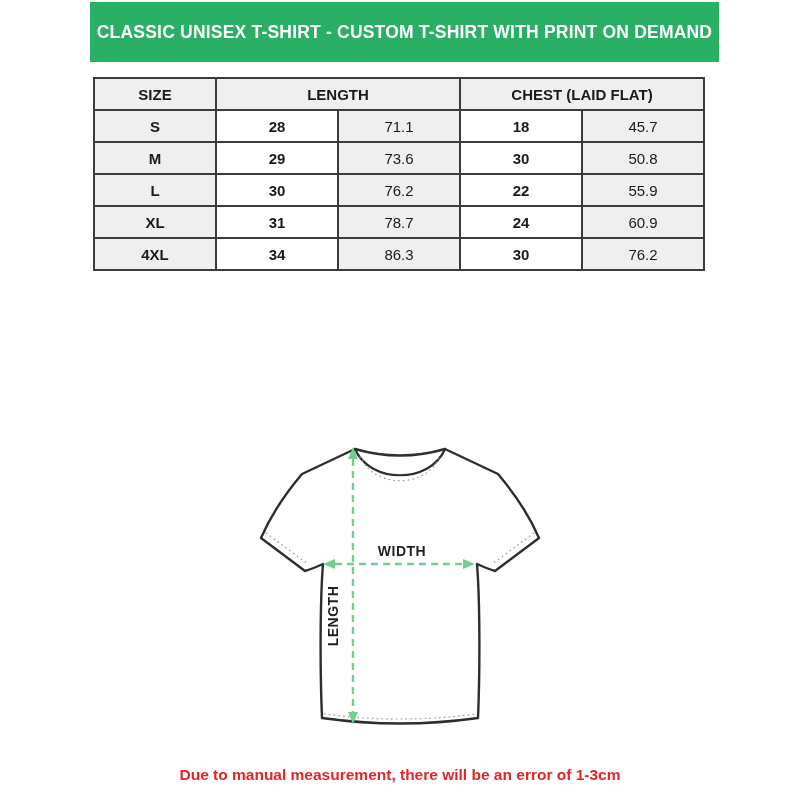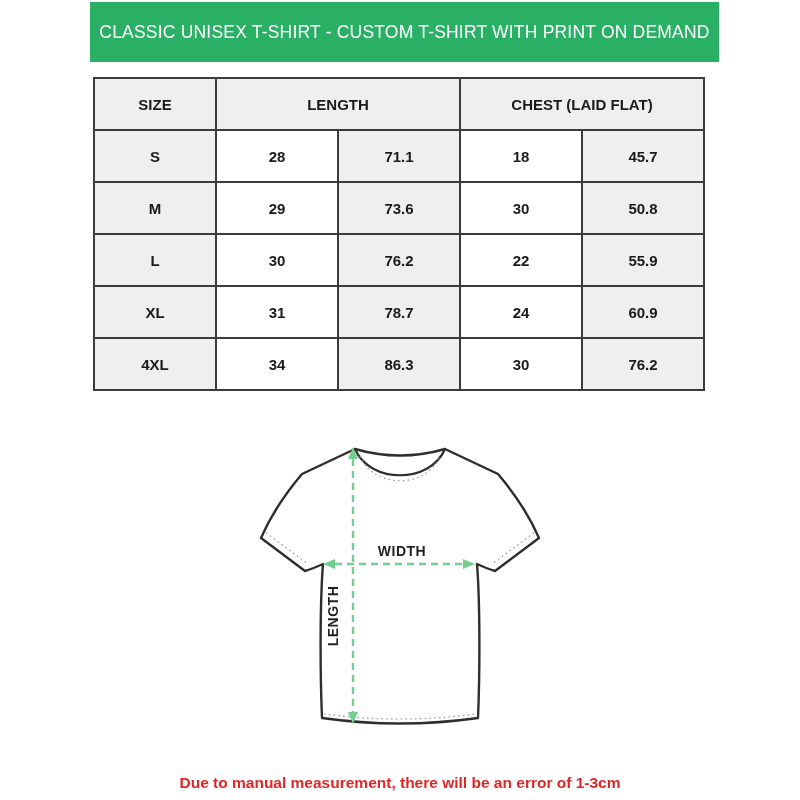--- a/index.html
+++ b/index.html
@@ -8,69 +8,68 @@
     width: 800px; height: 800px;
     position: relative;
     font-family: "Liberation Sans", sans-serif;
     overflow: hidden;
   }
   .banner {
     position: absolute;
     left: 90px; top: 2px;
     width: 629px; height: 60px;
     display: flex; align-items: center; justify-content: center;
-    font-size: 17.5px; font-weight: 400;
+    font-size: 17.5px; font-weight: 700;
     letter-spacing: 0.2px;
     white-space: nowrap;
     text-align: center;
   }
   .table-wrap {
     position: absolute;
     left: 93px; top: 77px;
     width: 610px;
   }
   table.size-table {
     width: 610px;
     border-collapse: collapse;
     table-layout: fixed;
   }
   table.size-table th, table.size-table td {
     border: 2px solid #3b3b3b;
-    height: 52px;
+    height: 32px;
     text-align: center;
     vertical-align: middle;
     font-size: 15px;
     color: #1a1a1a;
   }
   table.size-table th {
     background: #efefef;
     font-weight: 700;
   }
   td.col-size { background: #efefef; font-weight: 700; }
-  td.col-gray { background: #efefef; font-weight: 700; }
+  td.col-gray { background: #efefef; font-weight: 400; }
   td.col-white { background: #ffffff; font-weight: 700; }
   .diagram {
     position: absolute;
     left: 250px; top: 441px;
     width: 300px; height: 312px;
   }
   .diagram svg { display: block; width: 300px; height: 312px; }
   .shirt-line { fill: #ffffff; stroke: #2e2e2e; stroke-width: 2.4; stroke-linejoin: round; stroke-linecap: round; }
   .detail-line { fill: none; stroke: #2e2e2e; stroke-width: 2.2; stroke-linecap: round; }
   .stitch { fill: none; stroke: #9a9a9a; stroke-width: 1.2; stroke-dasharray: 1.6 3.2; }
   .arrow-line { fill: none; stroke-width: 2.4; stroke-dasharray: 7 5; }
   .svg-label { font-family: "Liberation Sans", sans-serif; font-size: 14px; font-weight: 700; fill: #1f1f1f; letter-spacing: 0.5px; }
   .footnote {
     position: absolute;
     left: 0; top: 766px;
     width: 800px;
     text-align: center;
     font-size: 15.5px;
     font-weight: 700;
-    margin-top: 8px;
   }
 </style>
 </head>
 <body>
 
 <div class="banner" style="background: rgb(42, 176, 101); color: rgb(255, 255, 255);">CLASSIC UNISEX T-SHIRT - CUSTOM T-SHIRT WITH PRINT ON DEMAND</div>
 
 <div class="table-wrap">
   <table class="size-table">
     <colgroup>

